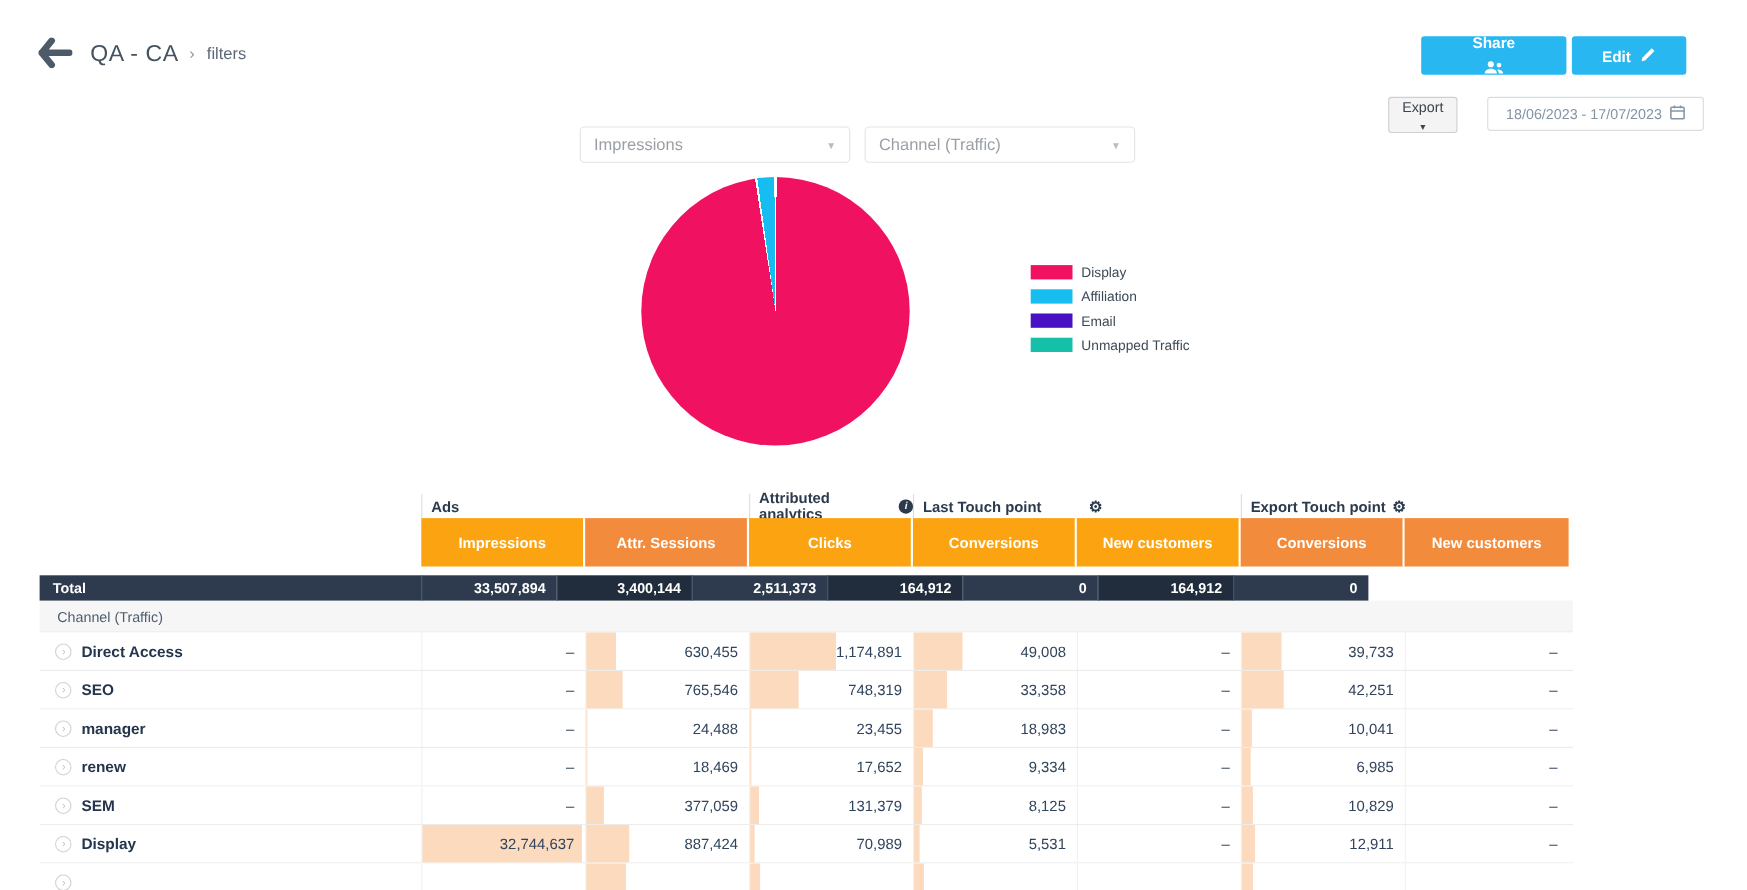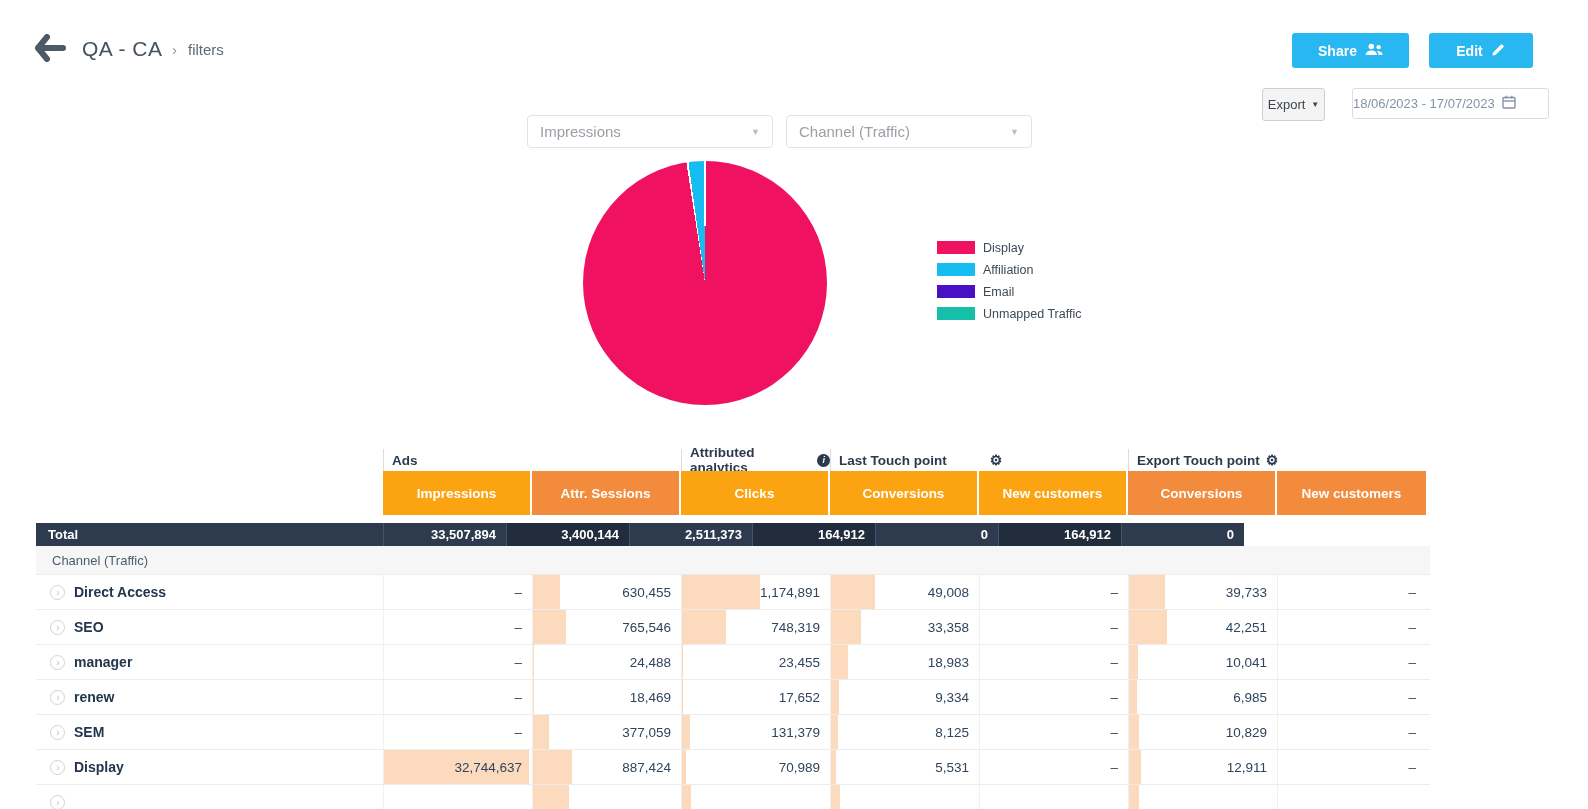--- a/index.html
+++ b/index.html
@@ -15,35 +15,36 @@
   .crumb-title { position:absolute; left:82px; top:37px; font-size:21px; font-weight:500; color:#45525f; letter-spacing:.5px; }
   .crumb-sep { position:absolute; left:172px; top:41px; font-size:15px; color:#8a96a3; }
   .crumb-sub { position:absolute; left:188px; top:41px; font-size:15px; color:#5c6977; }
 
   .btn-cyan {
     position:absolute; top:33px; height:35px; border:none; border-radius:3px;
     background:#29b7f2; color:#fff; font-weight:bold; font-size:14px;
     display:flex; align-items:center; justify-content:center; gap:8px; cursor:pointer;
     font-family:"Liberation Sans", sans-serif;
   }
-  .btn-share { left:1292px; width:117px; }
+  .btn-share { left:1292px; width:132px;flex-direction:column; }
   .btn-edit  { left:1429px; width:104px; }
 
   .export-btn {
     position:absolute; left:1262px; top:88px; width:63px; height:33px;
     background:#f4f4f4; border:1px solid #cfcfcf; border-radius:3px;
     font-size:13px; color:#3c4450; display:flex; align-items:center; justify-content:center; gap:6px; cursor:pointer;
     font-family:"Liberation Sans", sans-serif;
+    flex-direction:column;
   }
   .export-caret { font-size:8px; color:#3c4450; }
 
   .date-box {
     position:absolute; left:1352px; top:88px; width:197px; height:31px;
     background:#fff; border:1px solid #d9dde2; border-radius:3px;
-    font-size:13px; color:#8494a5; display:flex; align-items:center; gap:7px; cursor:pointer;
+    font-size:13px; color:#8494a5; display:flex; align-items:center; justify-content:center; gap:7px; cursor:pointer;
   }
 
   
   .select-box {
     position:absolute; top:115px; height:33px; width:246px;
     border:1px solid #e3e3e3; border-radius:4px; background:#fff;
     display:flex; align-items:center; justify-content:space-between;
     padding:0 12px; font-size:15px; color:#9aa0a6; cursor:pointer;
   }
   .select-metric { left:527px; }

